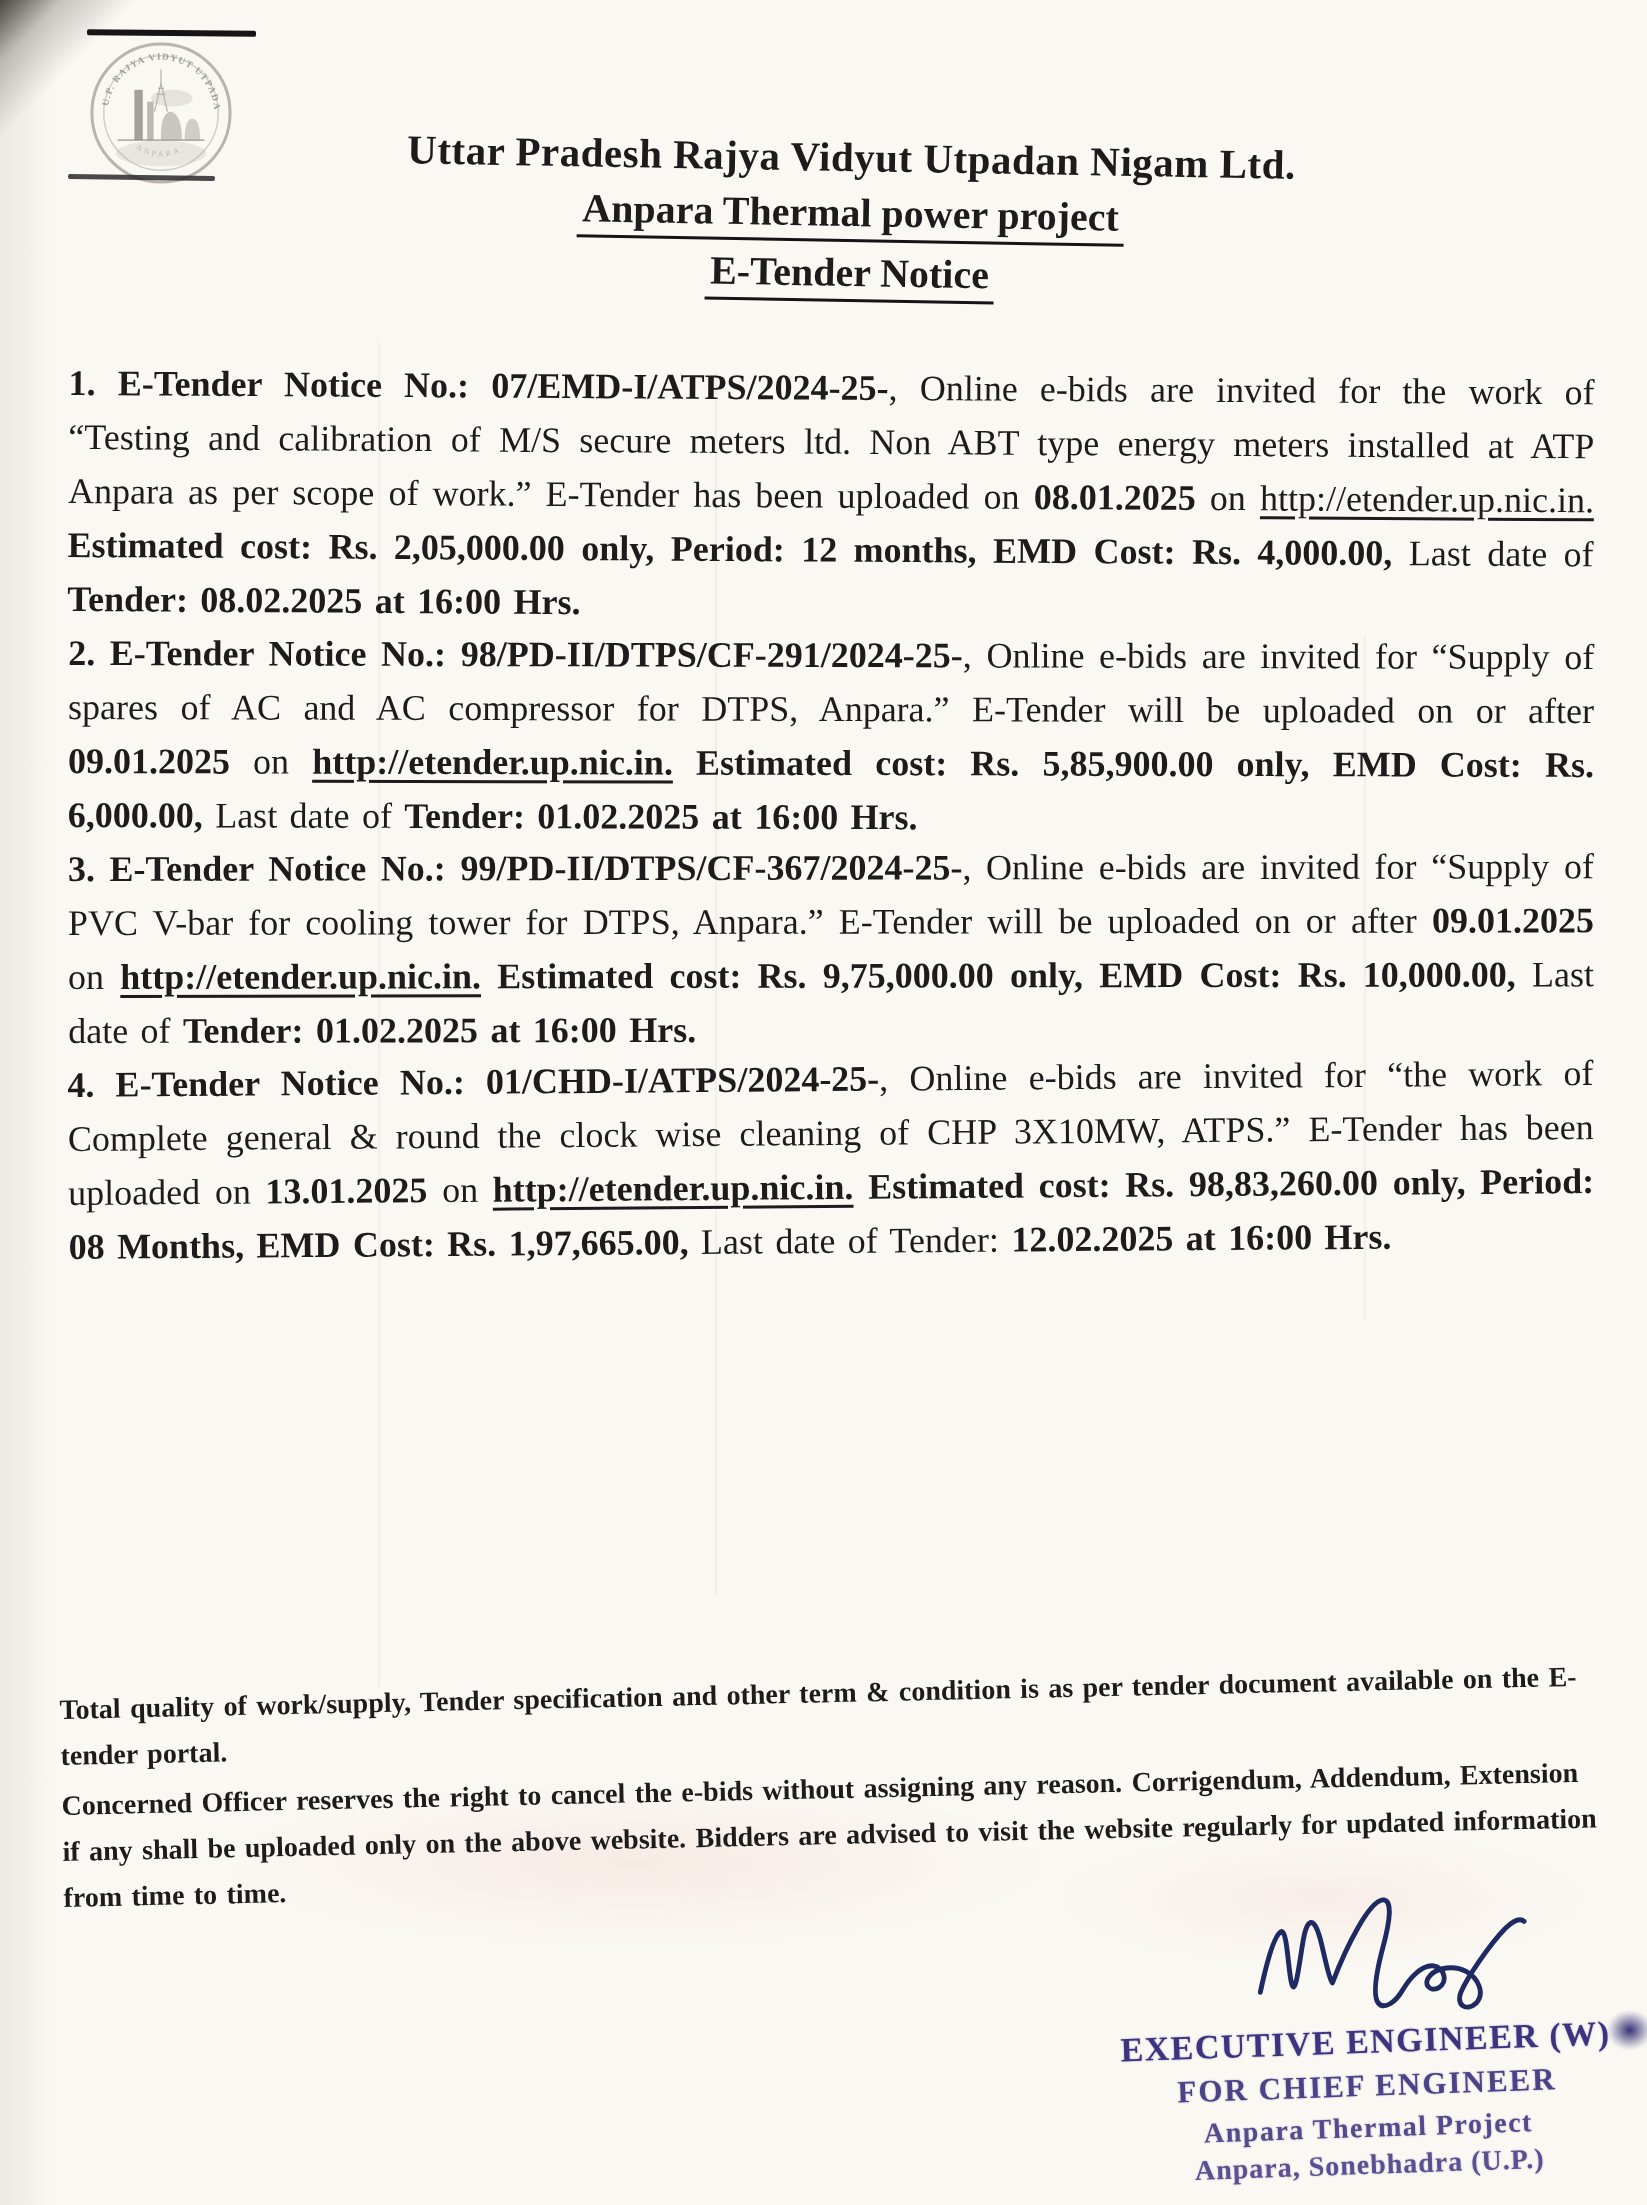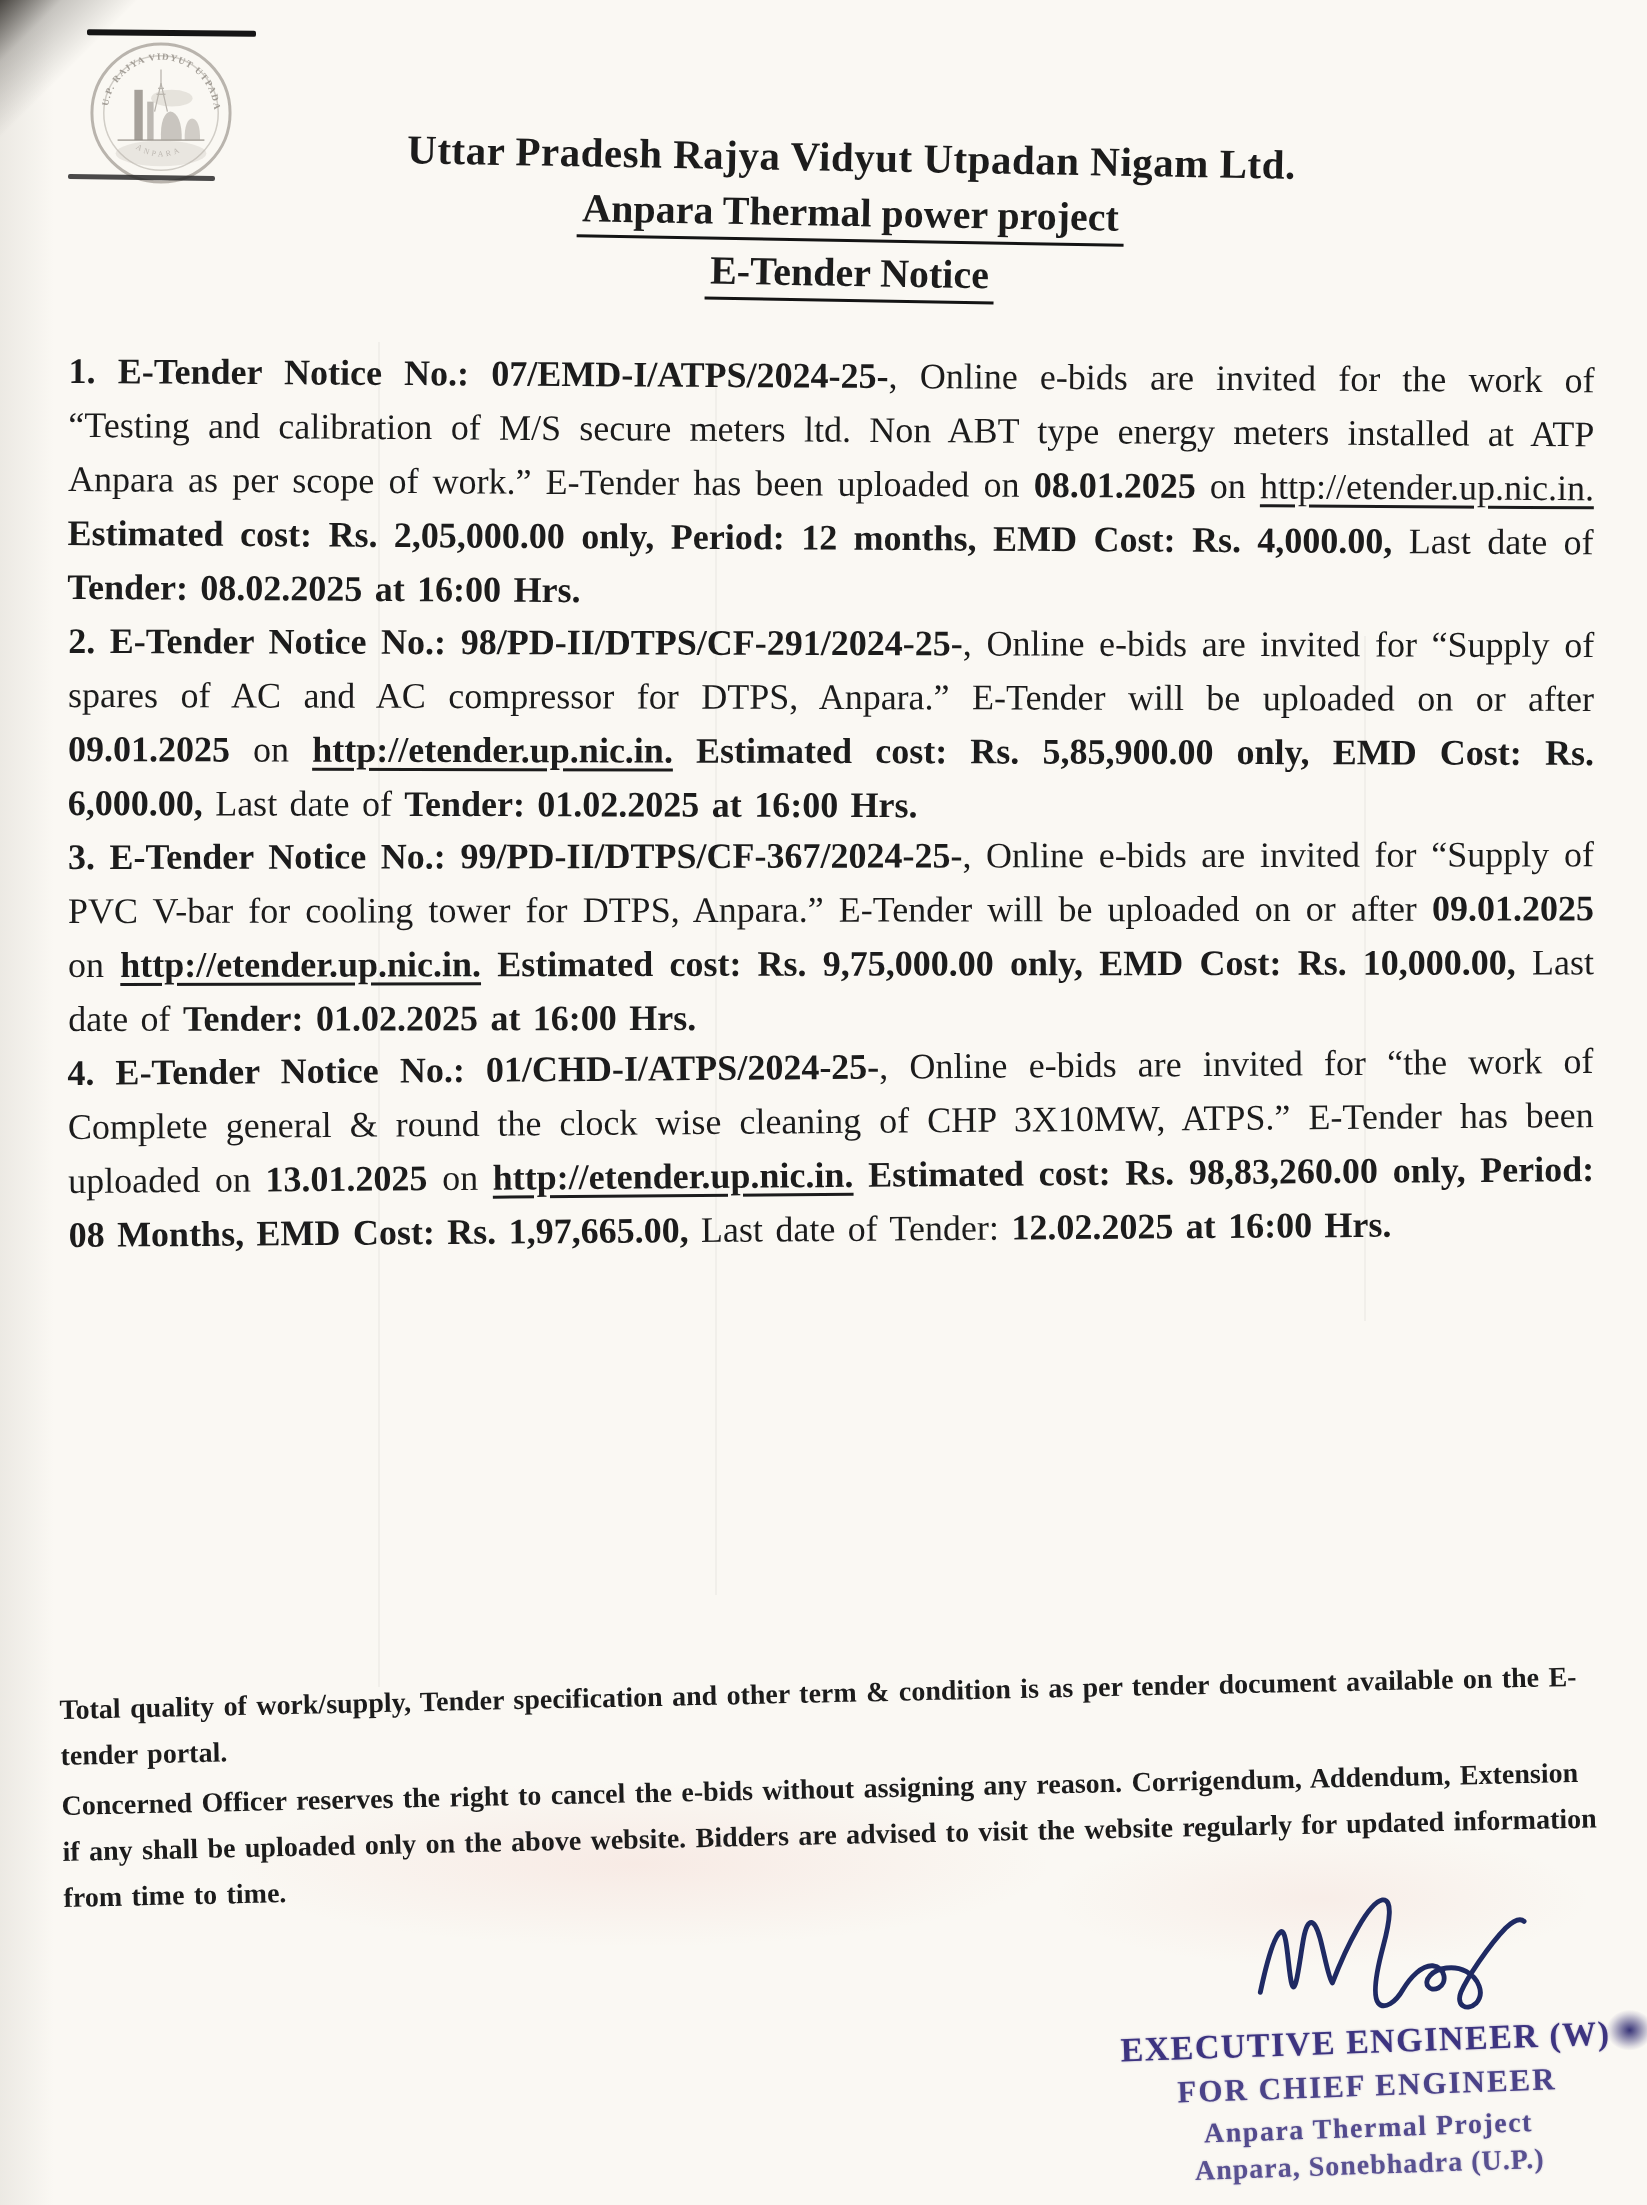--- a/index.html
+++ b/index.html
@@ -39,21 +39,21 @@
   .seal{position:absolute;left:87px;top:39px;width:148px;height:148px;opacity:.85;}
   
   .header{position:absolute;left:205px;top:133px;width:1291px;text-align:center;transform:rotate(1.0deg);}
   .org-name{font-size:41px;font-weight:bold;letter-spacing:0.5px;white-space:nowrap;}
   .hline{margin-top:7.8px;}
   .project-name,.notice-title{
     font-size:40px;font-weight:bold;display:inline-block;
     border-bottom:3.9px solid #141414;padding:0 4.9px 2.9px;white-space:nowrap;
   }
   
-  .body-text{position:absolute;left:68px;top:344px;width:1526px;}
+  .body-text{position:absolute;left:68px;top:356px;width:1526px;}
   .para{
     margin:0;font-size:36px;line-height:54px;text-align:justify;word-spacing:3.4px;
     transform-origin:left center;
   }
   .para.r1{transform:rotate(0.35deg);}
   .para.r2{transform:rotate(0.15deg);}
   .para.r3{transform:rotate(-0.10deg);}
   .para.r4{transform:rotate(-0.45deg);}
   .b{font-weight:bold;}
   .u{text-decoration:underline;text-decoration-thickness:2.9px;text-underline-offset:5.9px;}

